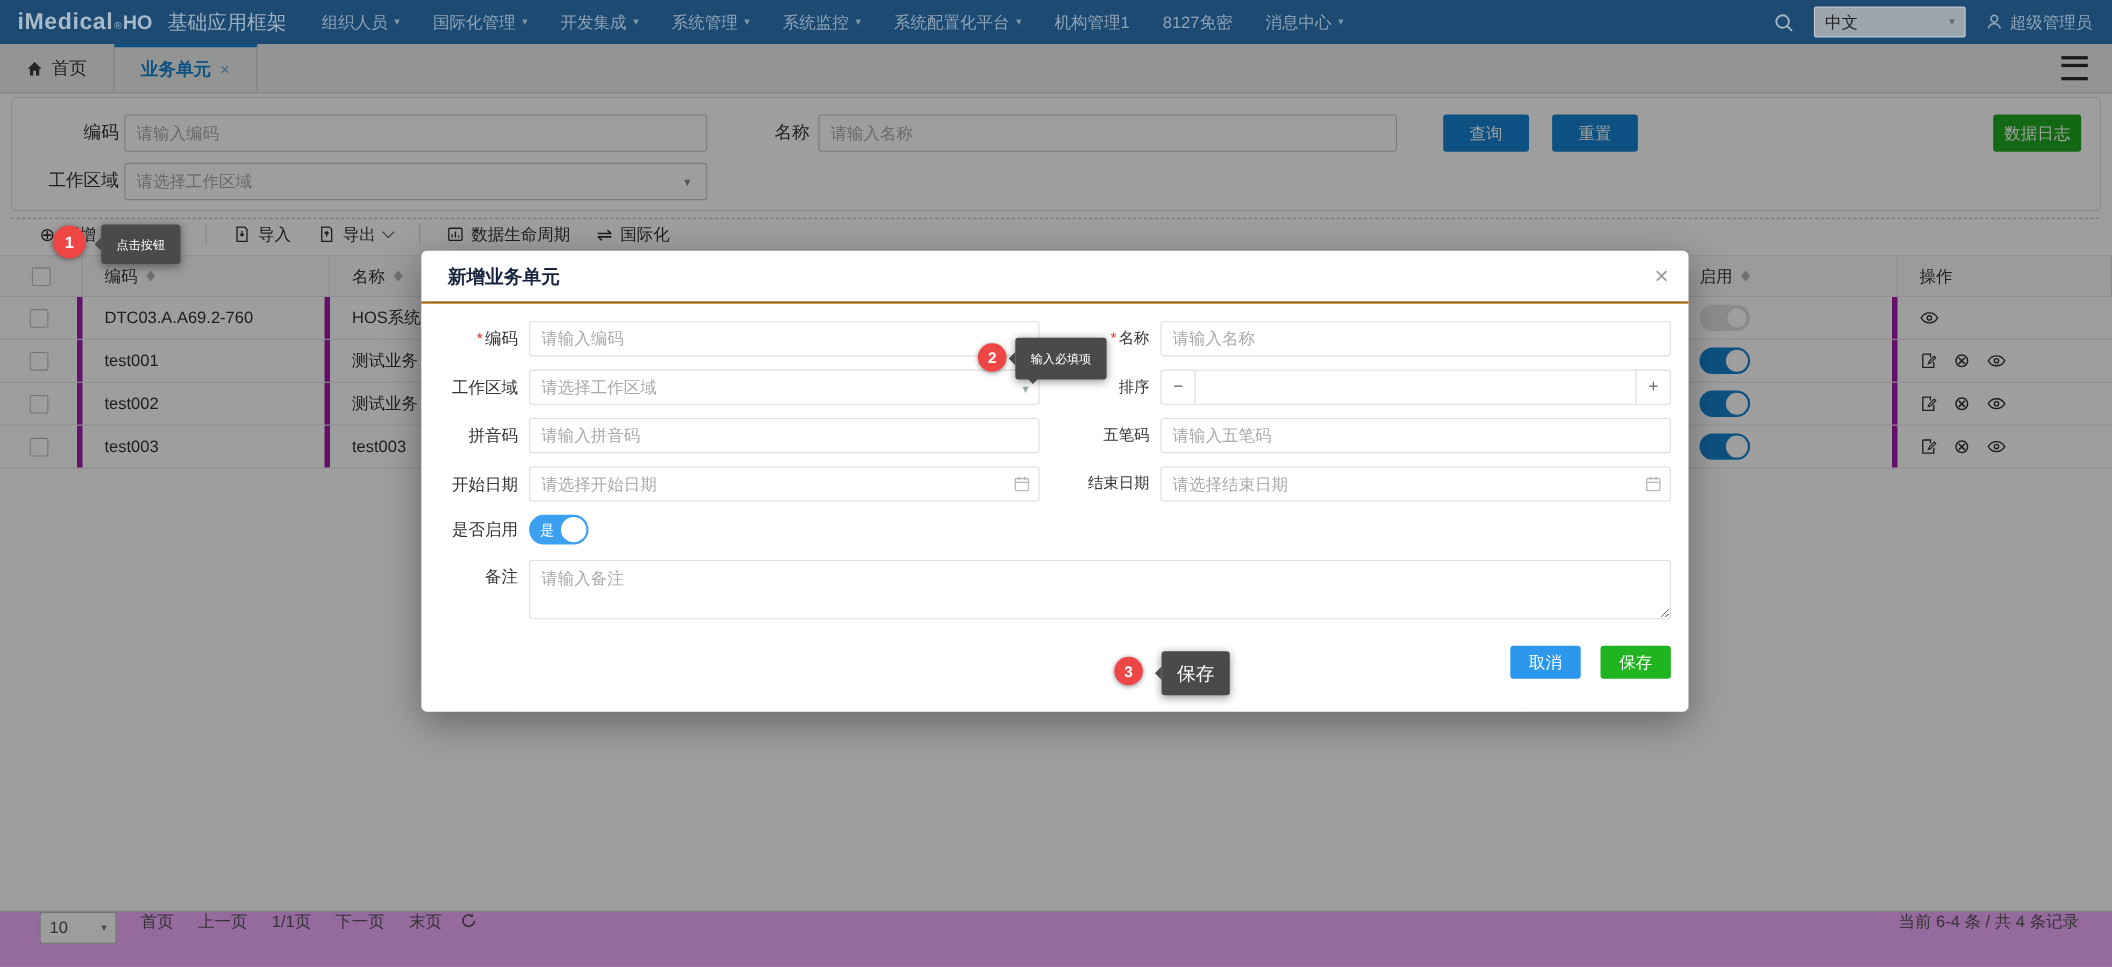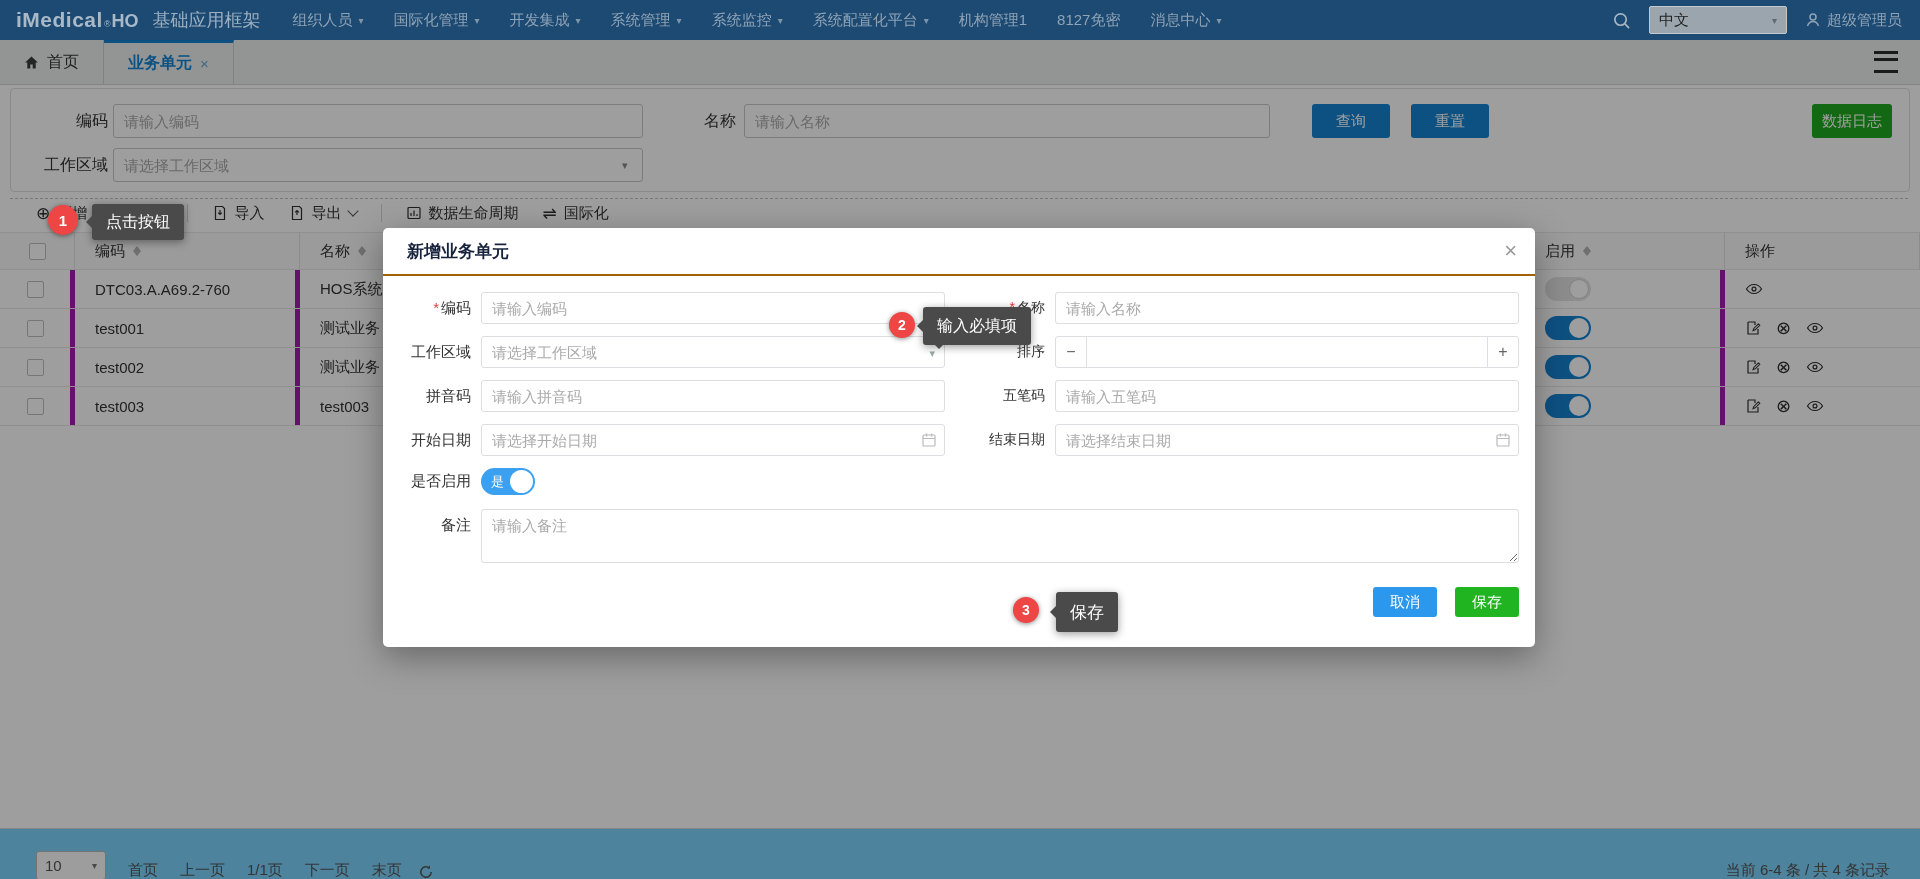--- a/index.html
+++ b/index.html
@@ -67,22 +67,22 @@
   .sort .up{border-bottom:5px solid #b3b3b3;margin-bottom:-1px;}
   .sort .dn{border-top:5px solid #b3b3b3;margin-top:-1px;}
   .tg{position:relative;width:46px;height:24px;border-radius:12px;display:inline-block;cursor:pointer;}
   .tg .knob{position:absolute;top:2px;right:2px;width:20px;height:20px;border-radius:50%;background:#fff;box-sizing:border-box;}
   .tg.on{background:#1584d2;}
   .tg.off{background:#e4e4e4;}
   .tg.off .knob{border:1px solid #d2d2d2;}
   .op{cursor:pointer;display:inline-flex;align-items:center;}
   .op-x{font-size:18px;color:#2f2f2f;line-height:1;}
   
-  .pager{position:absolute;left:0;top:828px;width:1920px;height:51px;background:#7dd3fc;border-top:1px solid #d8d8d8;
-         display:flex;align-items:flex-end;font-size:15px;color:#555;}
+  .pager{position:absolute;left:0;top:828px;width:1920px;height:51px;background:#f0abfc;border-top:1px solid #d8d8d8;
+         display:flex;align-items:flex-start;font-size:15px;color:#555;}
   .pg-size{margin-left:36px;width:52px;height:27px;border:1px solid #bbb;border-radius:3px;background:#fdfdfd;
            display:flex;align-items:center;justify-content:space-between;padding:0 8px;cursor:pointer;}
   .pg-size .caret{font-size:10px;color:#777;}
   .pg-link{margin-left:22px;cursor:pointer;white-space:nowrap;}
   .pg-cur{margin-left:22px;white-space:nowrap;}
   .pg-refresh{margin-left:16px;cursor:pointer;display:inline-flex;}
   .pg-summary{margin-left:auto;margin-right:30px;color:#555;}
   
   .overlay{position:absolute;left:0;top:40px;width:1920px;height:839px;background:rgba(0,0,0,.38);z-index:100;}
   .modal{position:absolute;left:383px;top:228px;width:1152px;height:419px;background:#fff;border-radius:5px;
@@ -114,21 +114,21 @@
   .m-foot{display:flex;justify-content:flex-end;gap:18px;margin-top:24px;}
   .m-btn{width:64px;height:30px;border:none;border-radius:3px;color:#fff;font-size:15px;cursor:pointer;}
   .m-btn-cancel{background:#2b97ed;}
   .m-btn-save{background:#20b520;}
   
   .g-badge{position:absolute;border-radius:50%;background:#ee4545;color:#fff;display:flex;align-items:center;
            justify-content:center;font-weight:bold;z-index:320;box-shadow:0 1px 5px rgba(0,0,0,.45);cursor:pointer;}
   .g-b1{left:48px;top:205px;width:30px;height:30px;font-size:15px;}
   .g-b2{left:889px;top:312px;width:26px;height:26px;font-size:14px;}
   .g-b3{left:1013px;top:597px;width:26px;height:26px;font-size:14px;}
-  .g-tip{position:absolute;background:#4a4a4a;color:#fff;font-size:16px;display:flex;align-items:center;
+  .g-tip{position:absolute;background:#4a4a4a;color:#fff;font-size:11px;display:flex;align-items:center;
          padding:0 14px;border-radius:3px;z-index:315;box-shadow:0 2px 8px rgba(0,0,0,.4);white-space:nowrap;}
   .g-tip::before{content:"";position:absolute;left:-6px;top:50%;margin-top:-6px;
                  border:6px solid transparent;border-right-color:#4a4a4a;border-left:none;}
   .g-t1{left:92px;top:204px;height:36px;}
   .g-t2{left:923px;top:307px;height:38px;}
   .g-t2::after{content:"";position:absolute;left:10px;bottom:-10px;border:6px solid transparent;border-top-color:#4a4a4a;}
   .g-t3{left:1056px;top:592px;height:40px;font-size:17px;}
   svg{display:block;}
 </style>
 </head>

